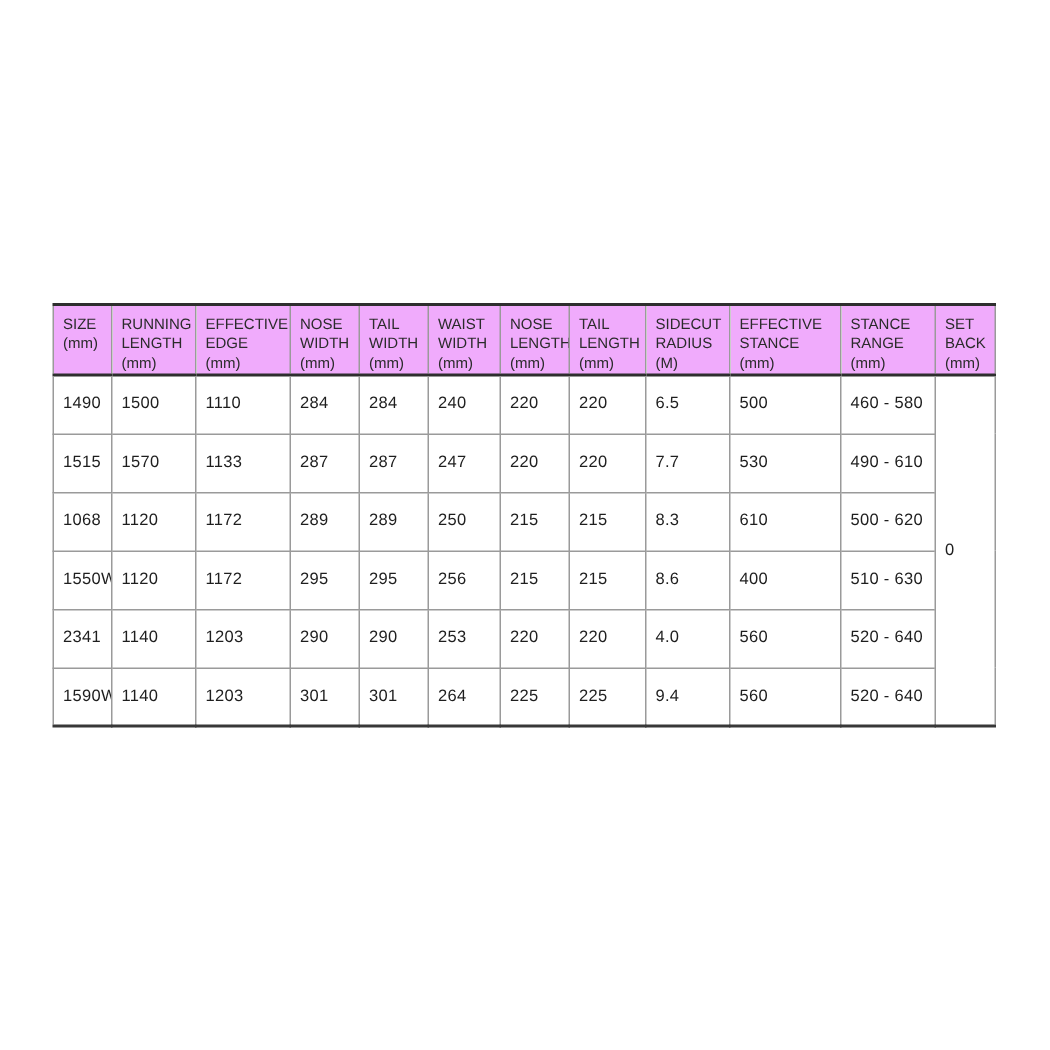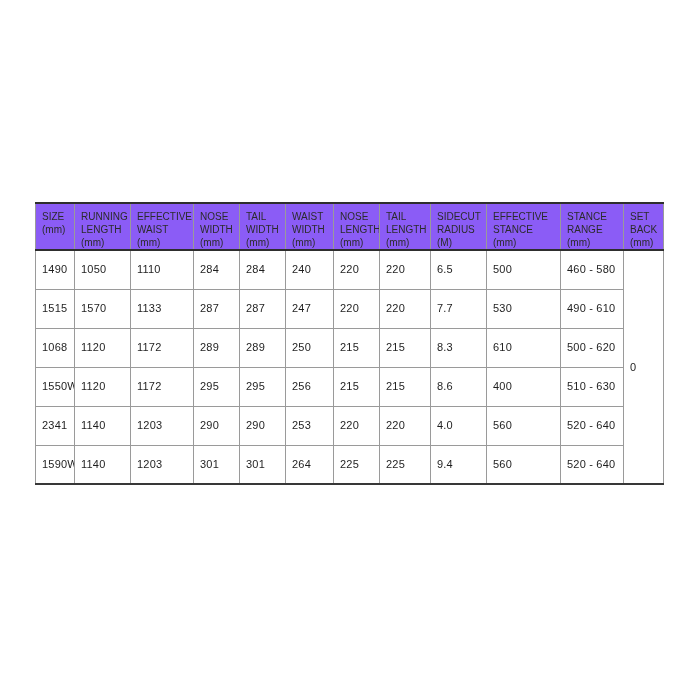--- a/index.html
+++ b/index.html
@@ -38,21 +38,21 @@
     height: 36px;
     vertical-align: top;
     text-align: left;
     padding: 6px 2px 0 6px;
     font-weight: 400;
     font-size: 10px;
     line-height: 13px;
     color: #2b2b2b;
     white-space: pre-line;
     border-bottom: 2px solid #2e2e2e;
-    background: #8b5cf6;
+    background: #f0abfc;
   }
   table.spec td {
     height: 39px;
     vertical-align: middle;
     text-align: left;
     padding: 0 2px 0 6px;
     font-size: 11px;
     line-height: 13px;
     color: #1e1e1e;
     letter-spacing: 0.2px;
@@ -78,21 +78,21 @@
         <col style="width:74px">
           <col style="width:63px">
           <col style="width:40px">
       </colgroup>
       <thead>
         <tr>
             <th>SIZE
 (mm)</th>
             <th>RUNNING LENGTH
 (mm)</th>
-            <th>EFFECTIVE WAIST
+            <th>EFFECTIVE EDGE
 (mm)</th>
             <th>NOSE WIDTH
 (mm)</th>
             <th>TAIL WIDTH
 (mm)</th>
             <th>WAIST WIDTH
 (mm)</th>
             <th>NOSE LENGTH
 (mm)</th>
             <th>TAIL LENGTH
@@ -103,21 +103,21 @@
 (mm)</th>
             <th>STANCE RANGE
 (mm)</th>
             <th>SET BACK
 (mm)</th>
           </tr>
       </thead>
       <tbody>
           <tr>
             <td>1490</td>
-            <td>1050</td>
+            <td>1500</td>
             <td>1110</td>
             <td>284</td>
             <td>284</td>
             <td>240</td>
             <td>220</td>
             <td>220</td>
             <td>6.5</td>
             <td>500</td>
             <td>460 - 580</td>
             <td rowspan="6">0</td>

